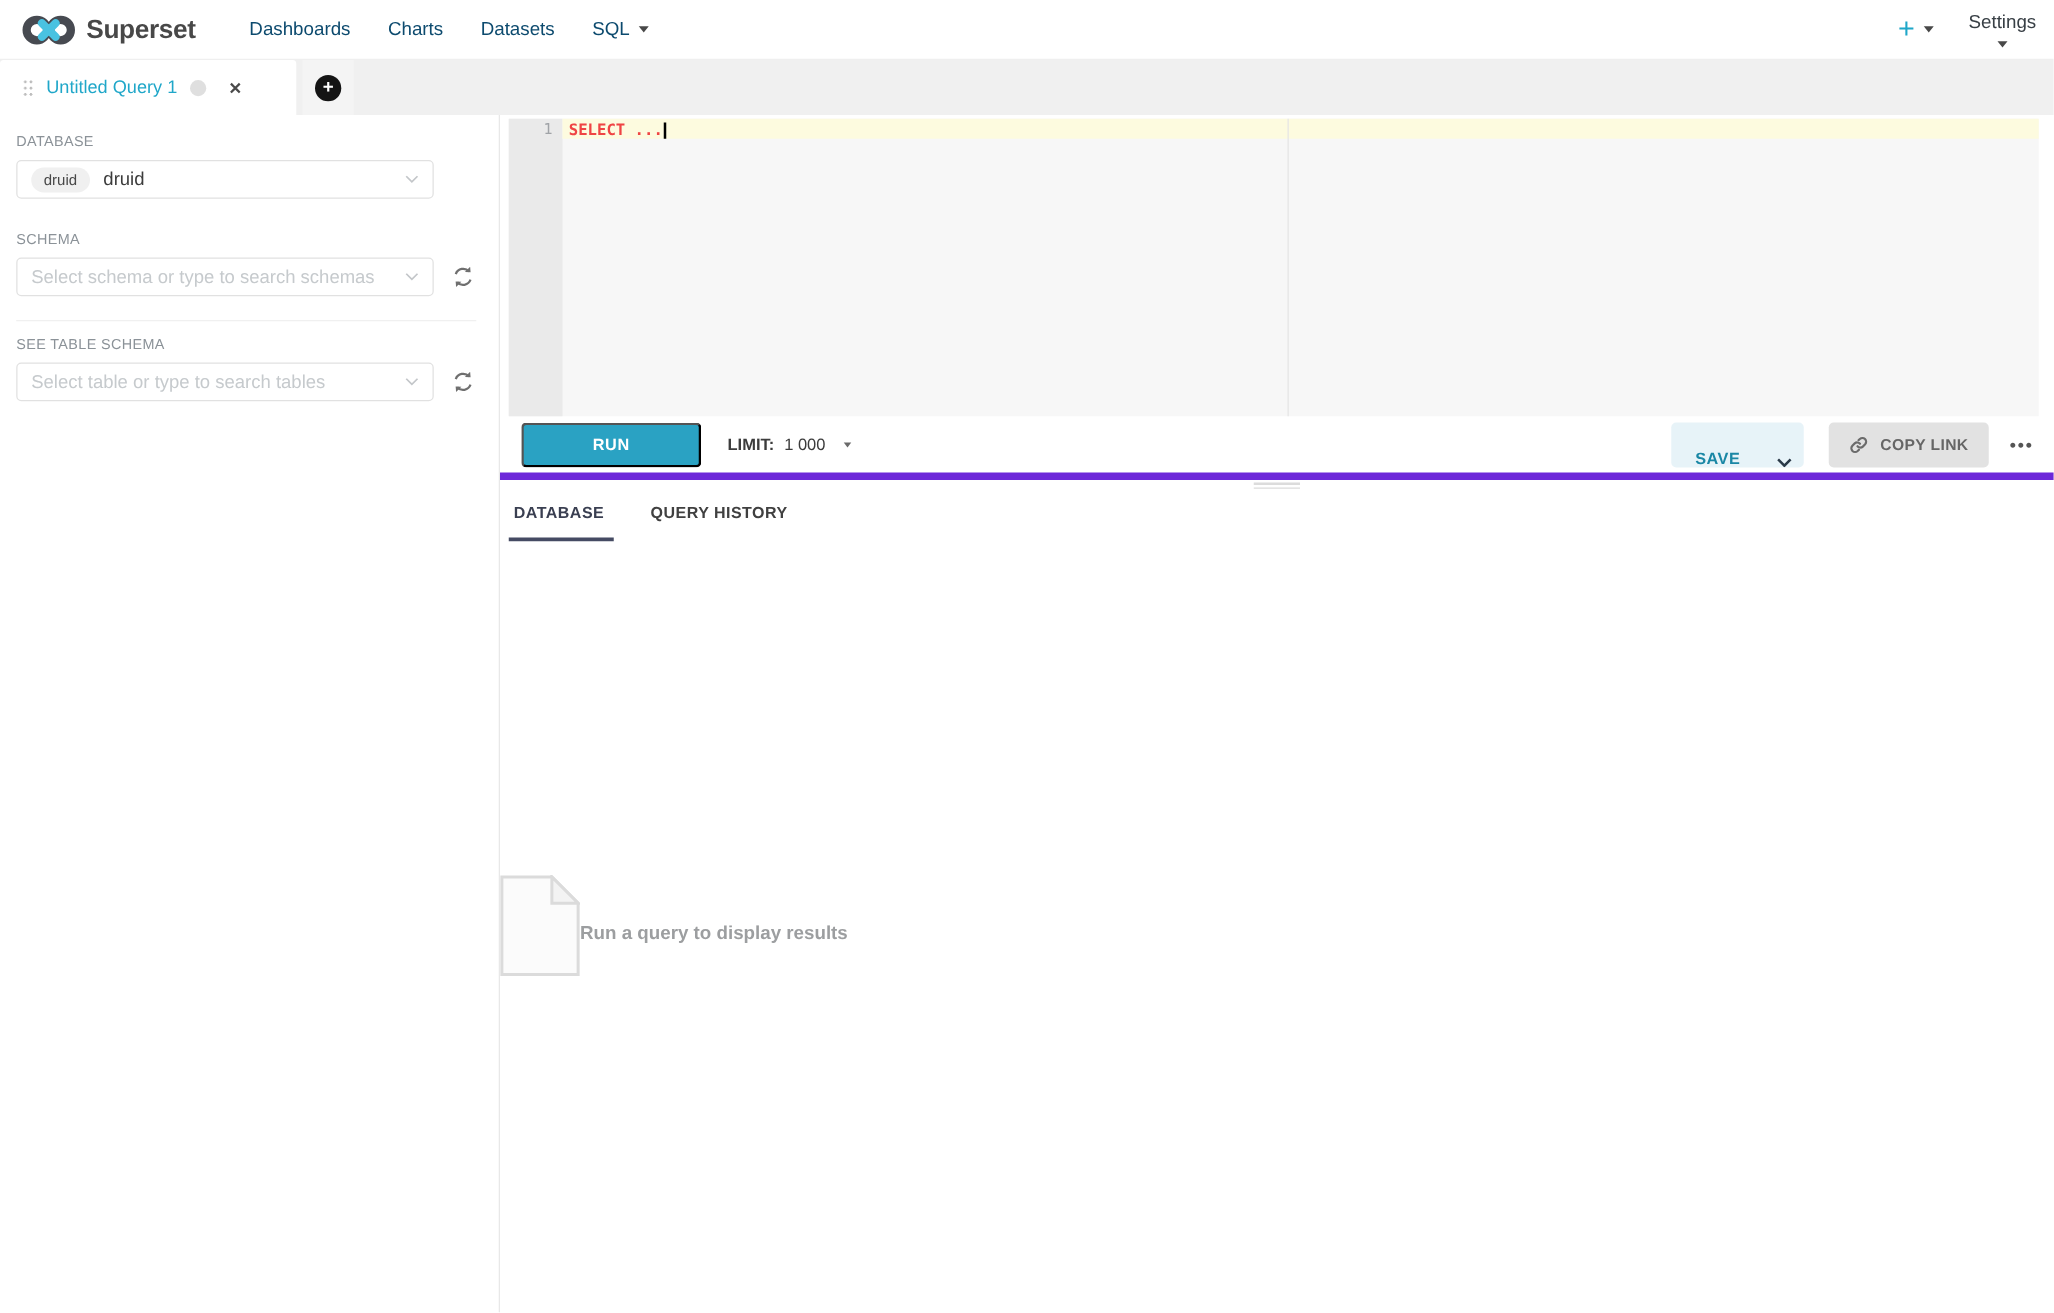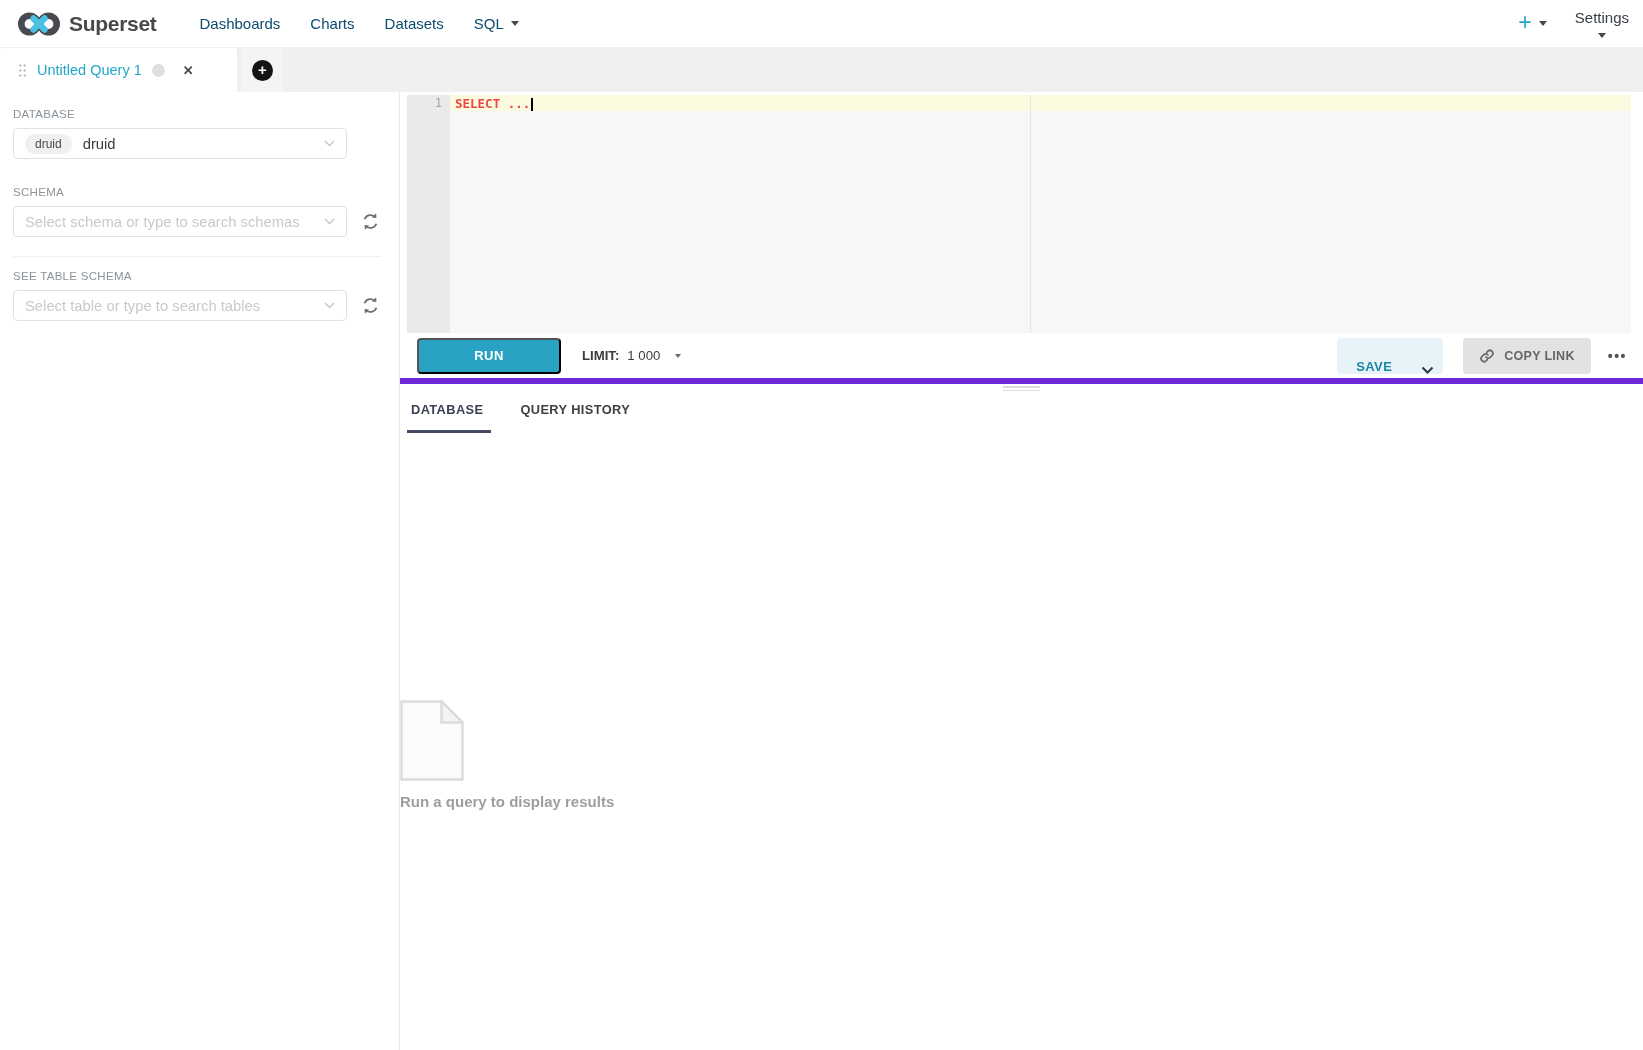--- a/index.html
+++ b/index.html
@@ -80,21 +80,21 @@
 
   
   .rtabs { display:flex; gap:33px; padding:10px 0 0 9px; }
   .rtab { font-size:12.8px; letter-spacing:.4px; cursor:pointer; }
   .rtab .rtab-label { display:block; padding:0 2px; }
   .rtab.active { color:#3a3f51; font-weight:700; }
   .rtab.inactive { color:#404040; font-weight:600; }
   .rtab-underline { margin-top:13px; height:3px; background:var(--results-tab-underline,#454B63); margin-left:-2px; margin-right:-6px; }
 
   
-  .results-empty { position:absolute; top:608px; left:0; width:100%; display:flex; flex-direction:column; }
+  .results-empty { position:absolute; top:608px; left:0; width:100%; display:flex; flex-direction:row; align-items:center; }
   .empty-msg { margin-top:12px; font-size:15px; font-weight:600; color:#9c9ea0; }
 </style>
 </head>
 <body>
 
 <div class="app">
 
   <header class="nav">
     <div class="logo">
       <span style="display:flex;">

